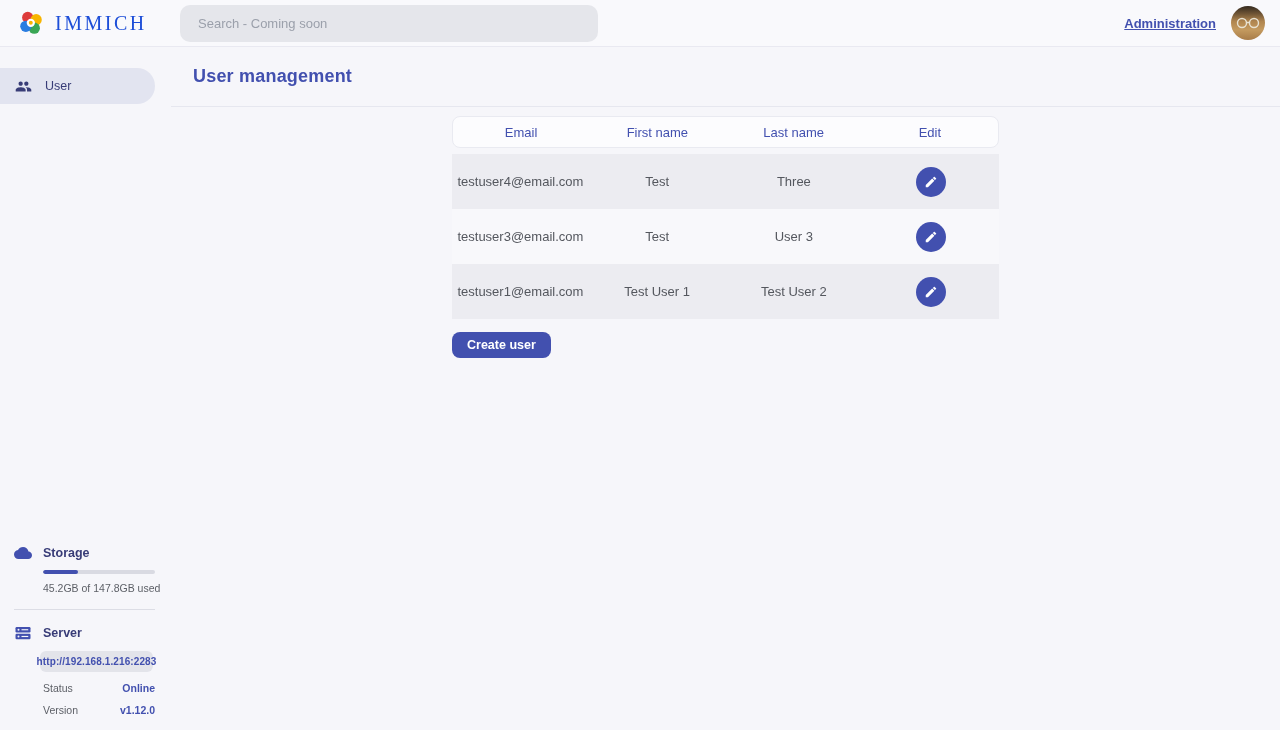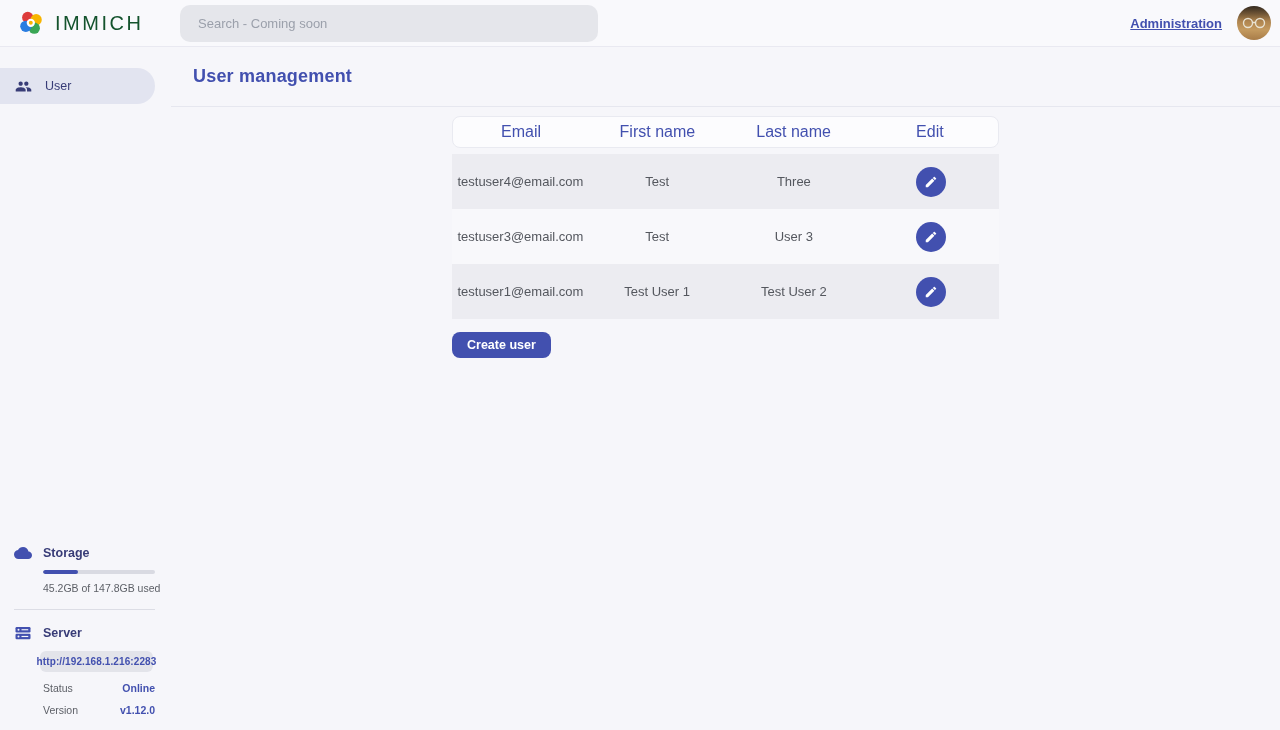--- a/index.html
+++ b/index.html
@@ -3,24 +3,24 @@
 <meta charset="utf-8">
 <style>
   * { margin:0; padding:0; box-sizing:border-box; }
   html,body { width:1280px; height:730px; overflow:hidden; }
   body { font-family:"Liberation Sans", sans-serif; background:#f6f6fa; color:#54575e; }
 
   
   .topbar { height:47px; display:flex; align-items:center; background:#f9f9fc; border-bottom:1px solid #e9e9f1; }
   .logo { width:180px; padding-left:16px; display:flex; align-items:center; gap:9px; flex:none; }
   .logo-mark { width:30px; height:30px; flex:none; }
-  .logo-text { font-family:Liberation Sans, sans-serif; font-size:20px; letter-spacing:2.5px; color:#14532d; }
+  .logo-text { font-family:Liberation Serif, serif; font-size:20px; letter-spacing:2.5px; color:#1d4ed8; }
   .search-box { width:418px; height:37px; background:#e5e6eb; border:none; border-radius:10px; padding:0 18px; font-size:13px; color:#0369a1; font-family:"Liberation Sans", sans-serif; outline:none; }
   .search-box::placeholder { color:#9ba0ab; }
-  .topbar-right { margin-left:auto; display:flex; align-items:center; gap:15px; padding-right:9px; }
+  .topbar-right { margin-left:auto; display:flex; align-items:center; gap:15px; padding-right:15px; }
   .admin-link { color:#4250af; font-size:13px; font-weight:700; text-decoration:underline; cursor:pointer; }
   .avatar { width:34px; height:34px; border-radius:50%; overflow:hidden; background:linear-gradient(180deg,#33291f 0%,#6d5334 22%,#b0854f 45%,#c49a5f 70%,#a87c48 100%); cursor:pointer; position:relative; flex:none; }
   .avatar svg { position:absolute; left:4px; top:11px; }
 
   
   .layout { display:flex; height:683px; }
 
   
   .sidebar { width:171px; flex:none; position:relative; }
   .nav-item { margin-top:21px; width:155px; height:36px; background:#e2e4f0; border-radius:0 18px 18px 0; display:flex; align-items:center; padding-left:15px; gap:13px; cursor:pointer; }
@@ -40,21 +40,21 @@
   .kv-label { color:#5c5f66; }
   .kv-value { color:#4250af; font-weight:700; }
 
   
   .main { flex:1; display:flex; flex-direction:column; }
   .main-header { height:60px; border-bottom:1px solid #e6e7ef; display:flex; align-items:center; padding-left:22px; flex:none;text-align:center; }
   .main-title { font-size:18px; font-weight:600; color:#4250af; letter-spacing:0.2px; }
   .content { width:547px; margin:0 auto; }
   .section-label { margin-top:12px; font-size:11.5px; letter-spacing:0.5px; color:#696c74; font-weight:500; }
   .table { margin-top:9px; }
-  .thead { height:32px; background:#fcfcfe; border:1px solid #e9eaf1; border-radius:8px; display:grid; grid-template-columns:repeat(4,1fr); align-items:center; text-align:center; font-size:16px; font-weight:500; color:#4250af; }
+  .thead { height:32px; background:#fcfcfe; border:1px solid #e9eaf1; border-radius:8px; display:grid; grid-template-columns:repeat(4,1fr); align-items:center; text-align:center; font-size:13px; font-weight:500; color:#4250af; }
   .tbody { margin-top:6px; }
   .tr { height:55px; display:grid; grid-template-columns:repeat(4,1fr); align-items:center; text-align:center; font-size:13px; color:#54575e; }
   .tr:nth-child(odd) { background:#ececf1; }
   .tr:nth-child(even) { background:#f8f8fb; }
   .edit-btn { width:30px; height:30px; border-radius:50%; background:#4250af; border:none; margin:0 auto; display:flex; align-items:center; justify-content:center; cursor:pointer; }
   .edit-btn svg { width:14px; height:14px; fill:#ffffff; }
   .create-btn { margin-top:13px; height:26px; padding:0 15px; background:#4250af; color:#ffffff; font-size:12.5px; font-weight:600; border:none; border-radius:8px; cursor:pointer; font-family:"Liberation Sans", sans-serif; }
 </style>
 </head>
 <body>

